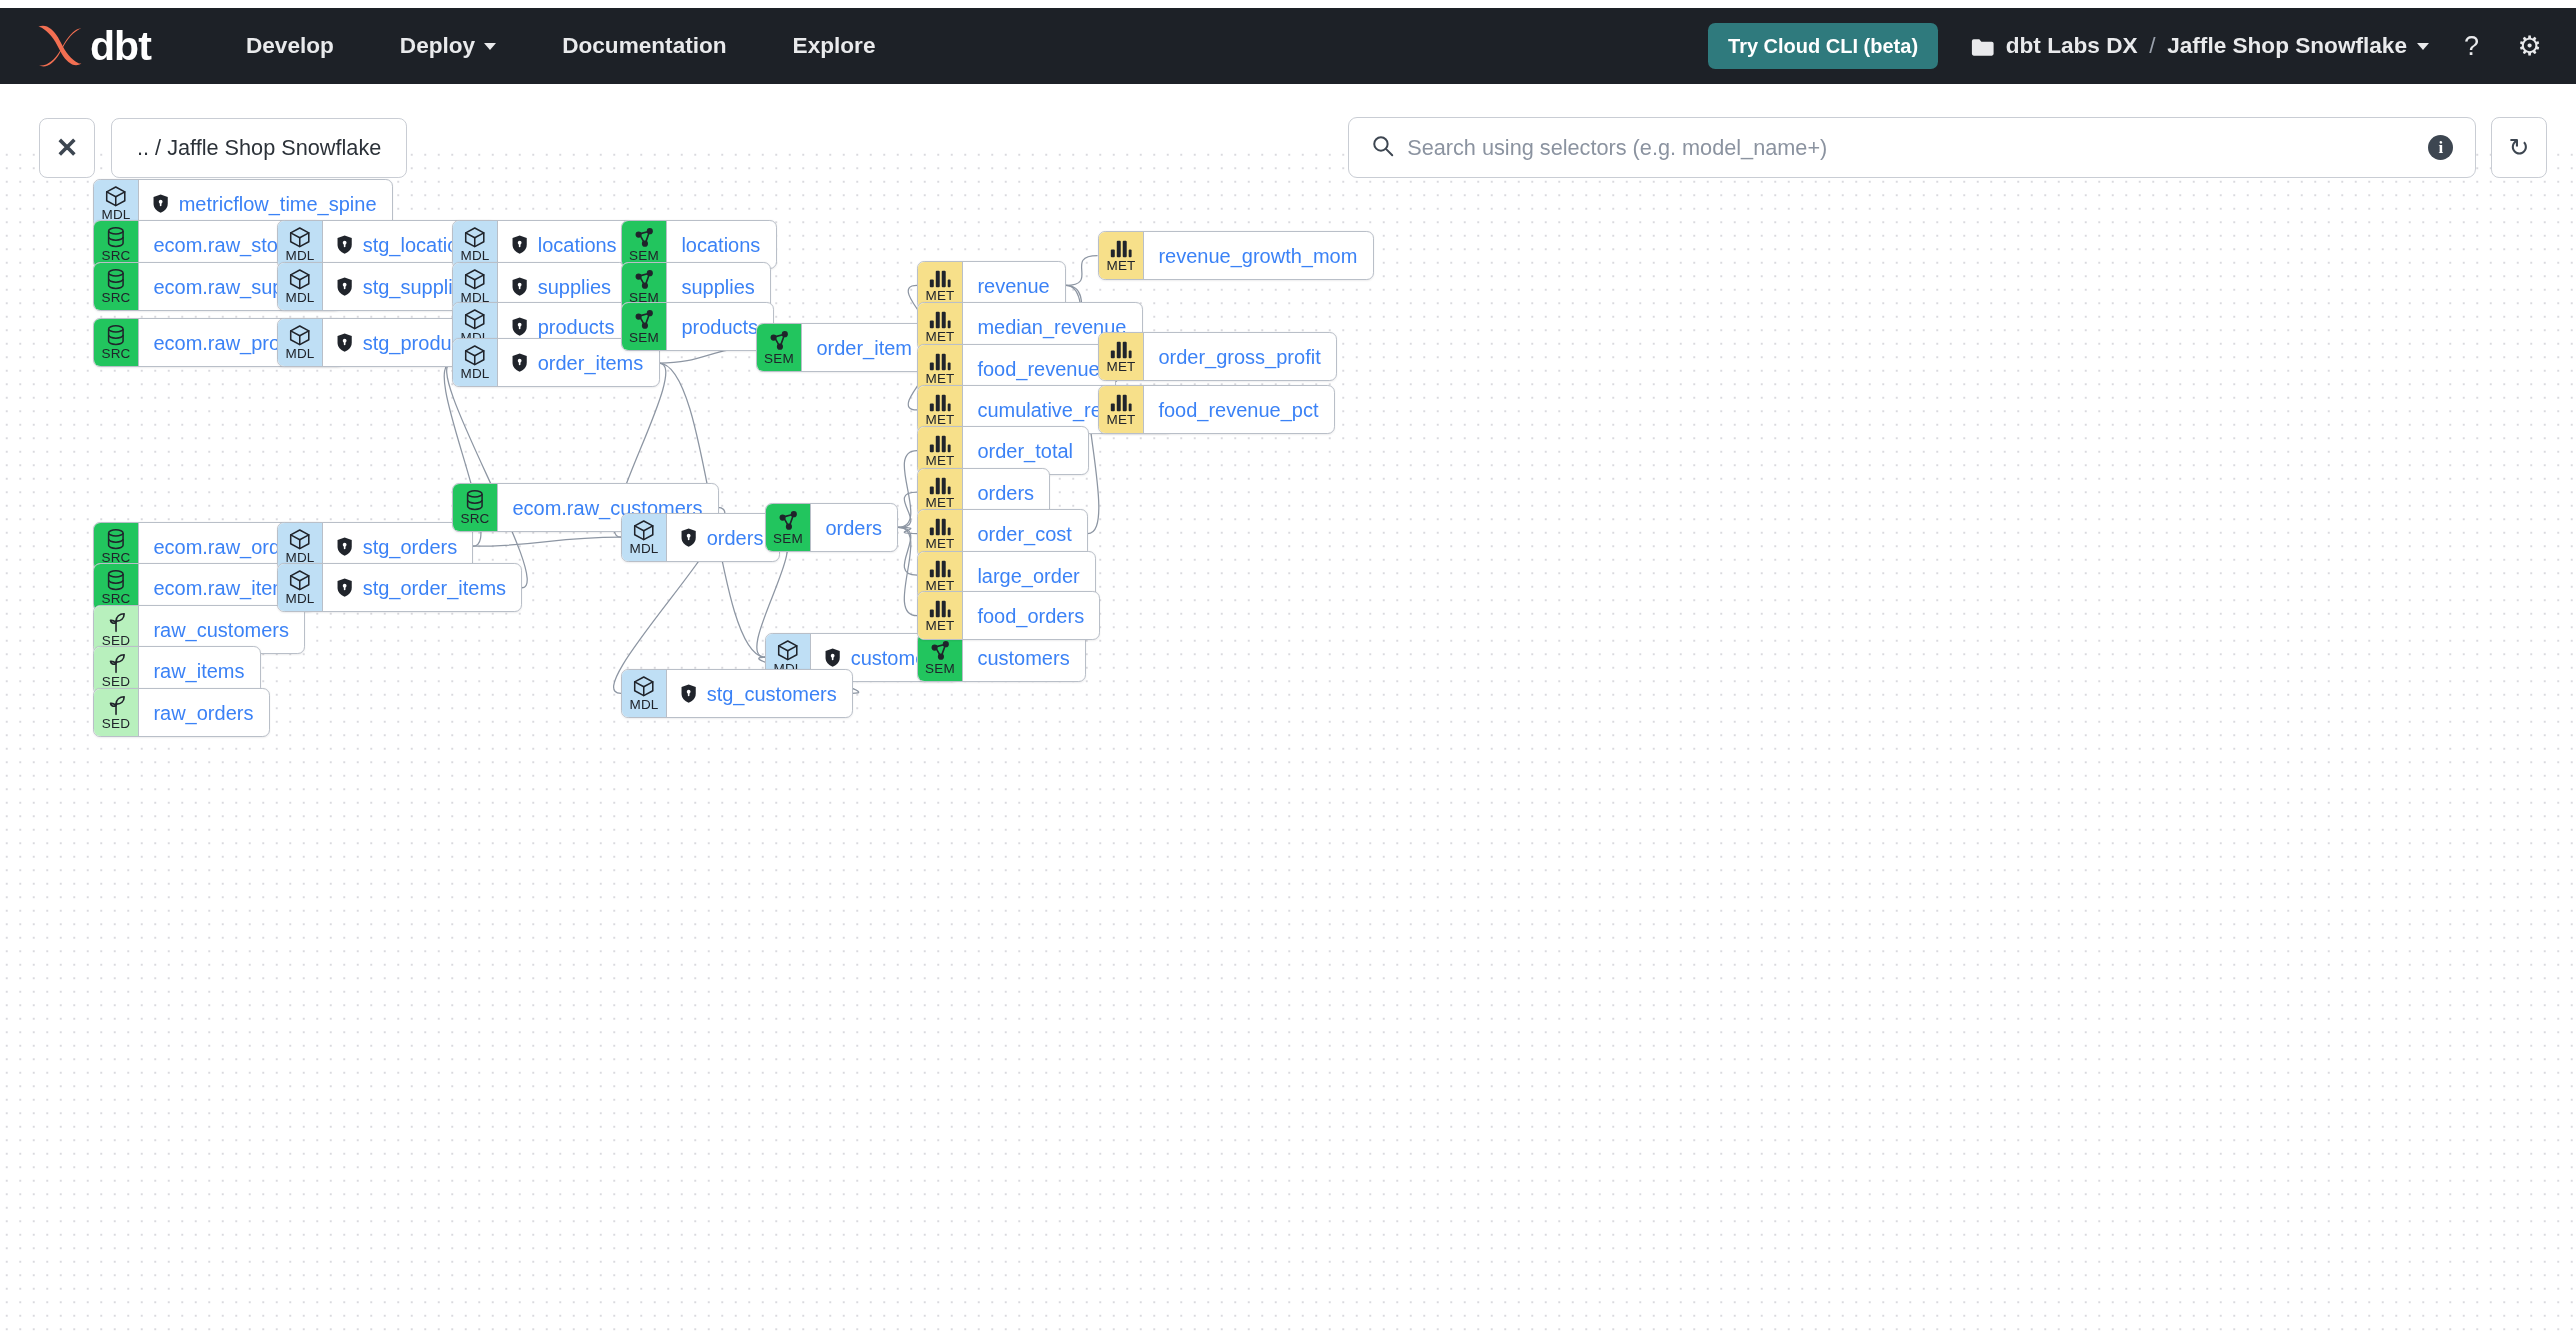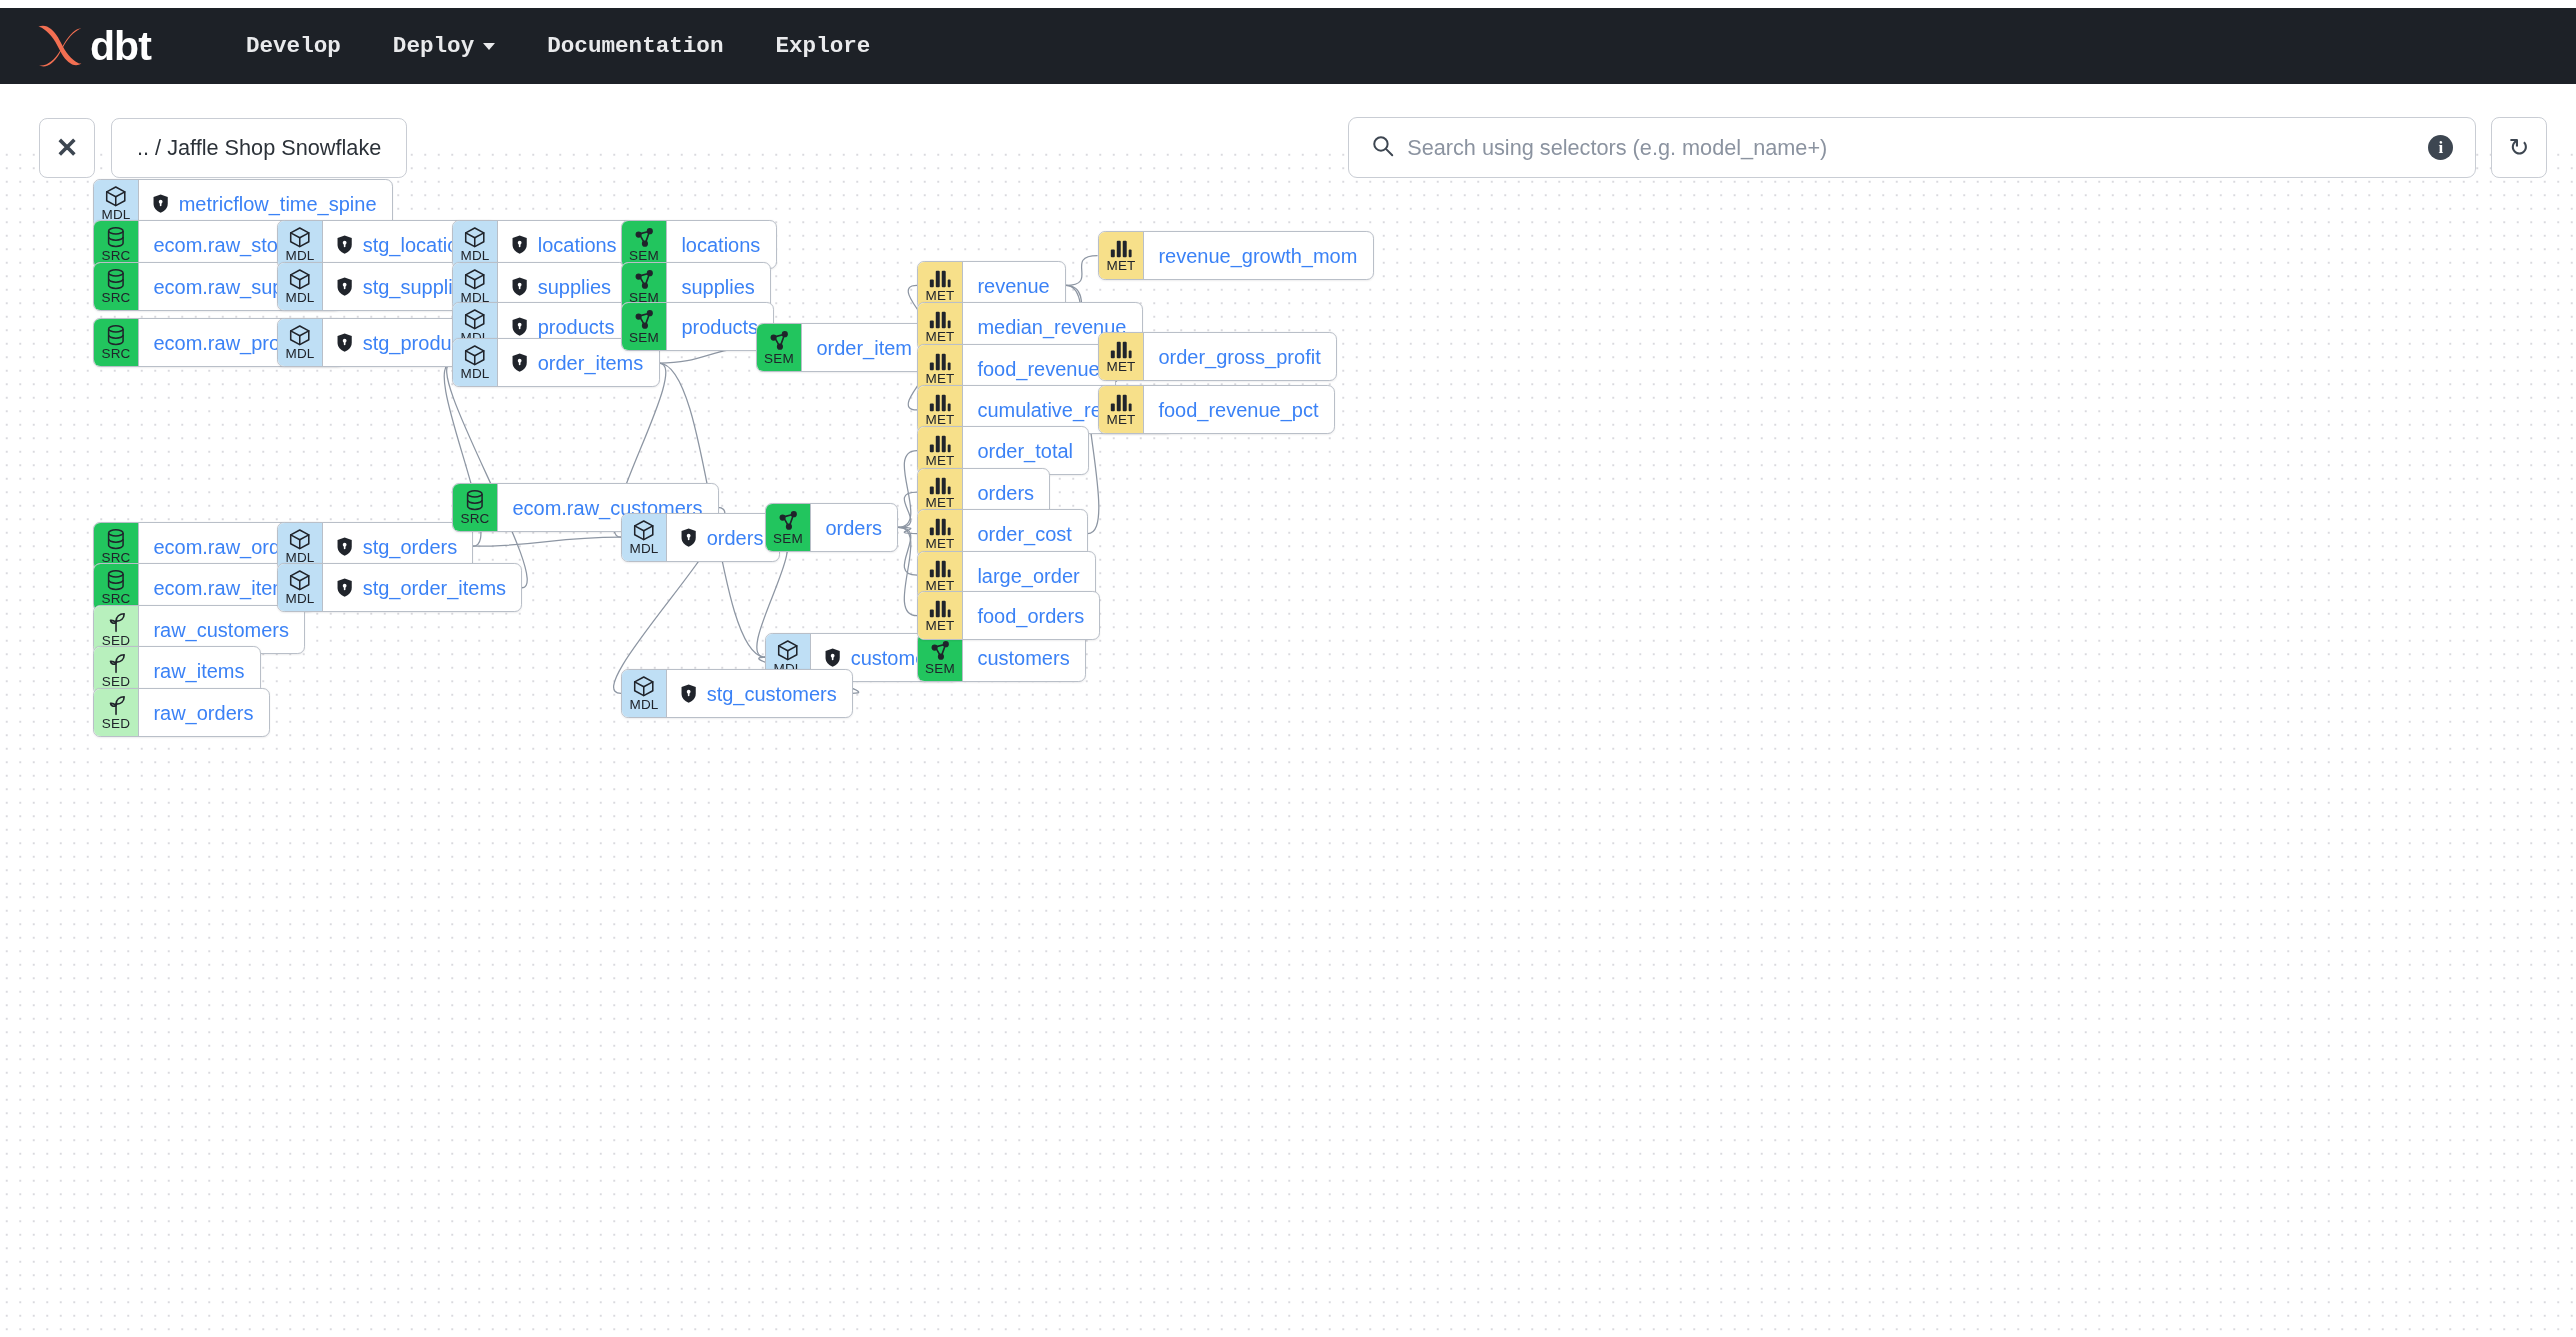--- a/index.html
+++ b/index.html
@@ -13,21 +13,21 @@
   
   #topnav {
     position: absolute; top: 8px; left: 0;
     width: 2576px; height: 76px;
     background: #1d2127;
     display: flex; align-items: center;
   }
   #logo-wrap { display: flex; align-items: center; margin-left: 32.5px; gap: 0px; }
   .logo-mark { width: 52px; height: 51px; }
   .logo-text { font-size: 41px; font-weight: 700; color: #fff; letter-spacing: -0.9px; margin-left: 5.4px; }
-  .nav-links { display: flex; align-items: flex-start; margin-left: 70px; gap: 2px; font-family: Liberation Mono, monospace; }
+  .nav-links { display: flex; align-items: flex-start; margin-left: 70px; gap: 16px; }
   .nav-link {
     color: #e9eaec; font-size: 22.6px; font-weight: 600;
     padding: 9px 25px; cursor: pointer; white-space: nowrap;
     display: flex; align-items: center; gap: 9px;
   }
   .caret { display:inline-block; width:0;height:0;border-left:6.3px solid transparent;border-right:6.3px solid transparent;border-top:7.2px solid #e9eaec; }
 
   #nav-right { margin-left: auto; display: flex; align-items: center; gap: 0; padding-right: 31px; }
   #try-cli {
     background: #2f7a7d; color: #fff; font-size: 20px; font-weight: 600;
@@ -151,20 +151,38 @@
       <span class="caret"></span>
     </div>
     <div class="nav-link">
       <span>Documentation</span>
     </div>
     <div class="nav-link">
       <span>Explore</span>
     </div>
   </div>
 
+  <div id="nav-right">
+    <button id="try-cli">Try Cloud CLI (beta)</button>
+    <div id="breadcrumb-nav">
+      <span class="folder-ico">
+        <svg width="23.5" height="19" viewBox="0 0 26 21">
+            <path d="M1 3.5a2 2 0 012-2h6.2l2.3 2.6H23a2 2 0 012 2v11.4a2 2 0 01-2 2H3a2 2 0 01-2-2z" fill="#e9eaec"></path>
+          </svg>
+      </span>
+      <span>dbt Labs DX</span>
+      <span class="slash">/</span>
+      <span id="bc-project">
+        <span>Jaffle Shop Snowflake</span>
+        <span class="caret"></span>
+      </span>
+    </div>
+    <div class="icon-btn-dark">?</div>
+    <div class="icon-btn-dark">⚙</div>
+  </div>
 </div>
 
 <div id="toolbar">
   <div id="close-btn" class="tb-btn">✕</div>
   <div id="breadcrumb-chip" class="tb-btn">.. / Jaffle Shop Snowflake</div>
 
   <div id="search-wrap">
     <span>
       <svg width="23.5" height="23.5" viewBox="0 0 26 26" fill="none" stroke="#3d4651" stroke-width="2.2">
         <circle cx="11" cy="11" r="7.4"></circle>

